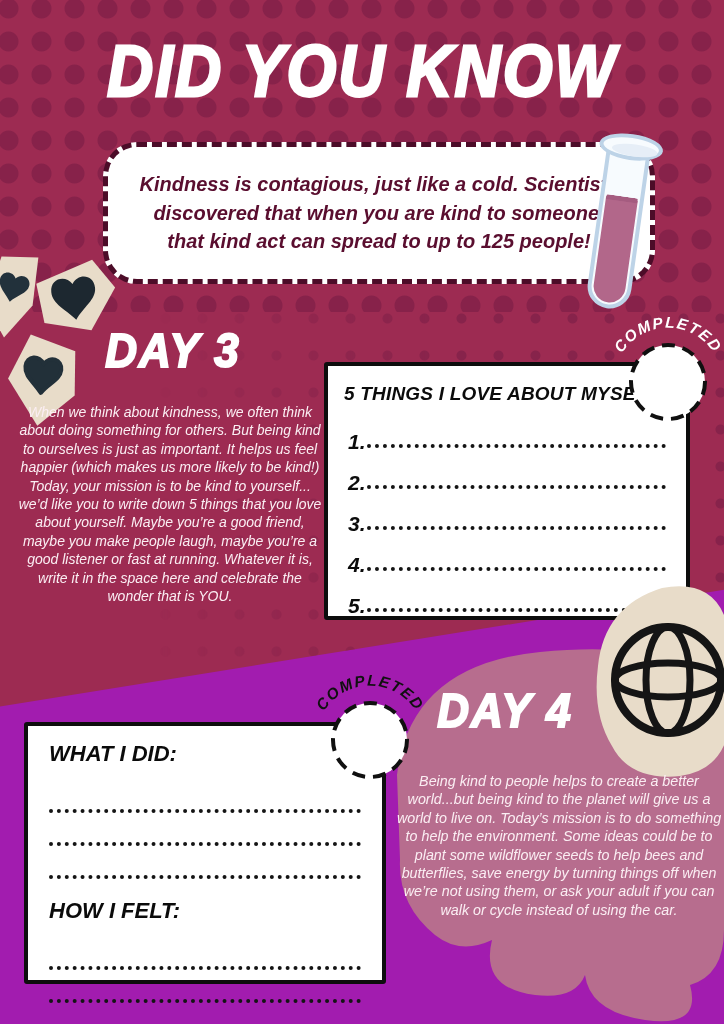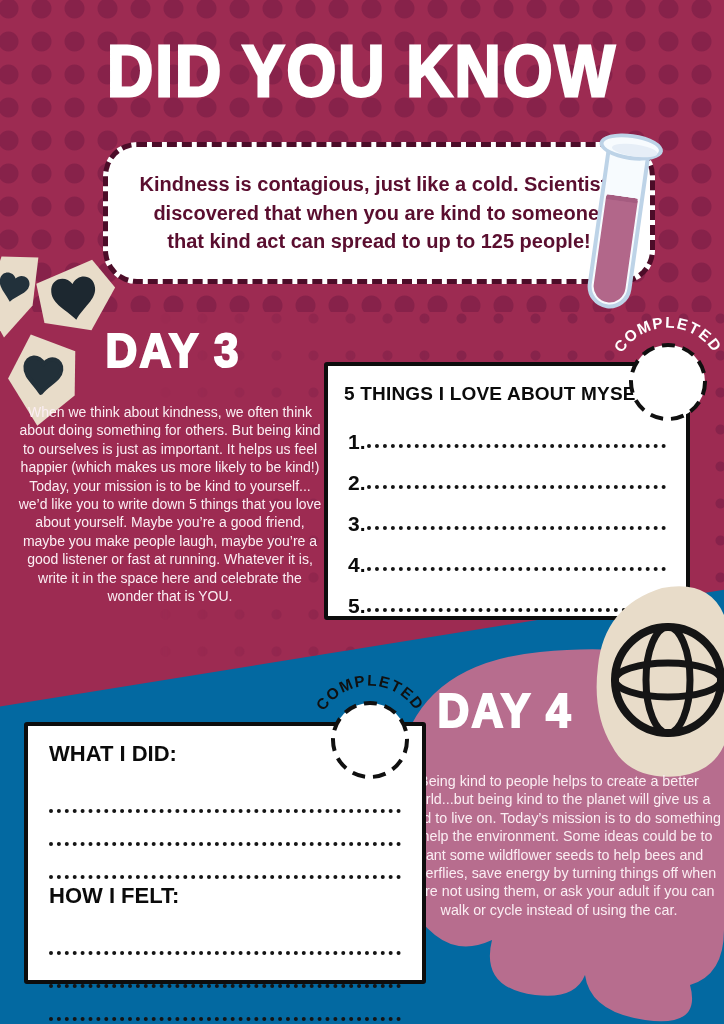--- a/index.html
+++ b/index.html
@@ -1,18 +1,18 @@
 <!DOCTYPE html>
 <html><head>
 <meta charset="utf-8">
 <style>
   html,body{margin:0;padding:0;background:#ffffff;}
   .page{
     position:relative;width:724px;height:1024px;overflow:hidden;
-    background:#0369a1;font-family:"Liberation Sans","DejaVu Sans",sans-serif;
+    background:#a21caf;font-family:"Liberation Sans","DejaVu Sans",sans-serif;font-style:italic;
   }
   
   .maroon-bg{
     position:absolute;inset:0;background:#9d2b52;
     clip-path:polygon(0 0,100% 0,100% 57.6%,0 69%);
   }
   .dots-large{
     position:absolute;left:0;top:0;width:100%;height:312px;
     background-image:radial-gradient(circle,#87224a 9.5px,transparent 10.5px);
     background-size:33px 33px;background-position:-8px -8px;
@@ -166,28 +166,28 @@
   <svg class="abs" style="left:592px;top:578px;" width="142" height="205" viewBox="0 0 142 205">
     <path d="M70 10 Q125 0 136 50 Q144 95 138 145 Q132 192 88 198 Q38 203 20 168 Q0 135 6 88 Q12 28 70 10 Z" fill="#e8dcc9"></path>
     <circle cx="76" cy="102" r="53" fill="none" stroke="#151515" stroke-width="8"></circle>
     <ellipse cx="76" cy="102" rx="22" ry="53" fill="none" stroke="#151515" stroke-width="7"></ellipse>
     <ellipse cx="76" cy="102" rx="53" ry="17" fill="none" stroke="#151515" stroke-width="7"></ellipse>
   </svg>
 
   <div class="bubble-heading" style="left:400px;top:686px;width:210px;">DAY 4</div>
   <div class="body-text" style="left:396px;top:772px;width:326px;font-size:14.3px;">Being kind to people helps to create a better world...but being kind to the planet will give us a world to live on. Today’s mission is to do something to help the environment. Some ideas could be to plant some wildflower seeds to help bees and butterflies, save energy by turning things off when we’re not using them, or ask your adult if you can walk or cycle instead of using the car.</div>
 
-  <div class="wbox" style="left:24px;top:722px;width:402px;height:262px;">
+  <div class="wbox" style="left:24px;top:722px;width:362px;height:262px;">
     <div class="wb-label">WHAT I DID:</div>
     <div class="wb-lines">
       <div class="wb-line"></div>
       <div class="wb-line"></div>
       <div class="wb-line"></div>
     </div>
-    <div class="wb-label" style="margin-top:4px;">HOW I FELT:</div>
+    <div class="wb-label" style="margin-top:19px;">HOW I FELT:</div>
     <div class="wb-lines">
       <div class="wb-line"></div>
       <div class="wb-line"></div>
       <div class="wb-line"></div>
     </div>
   </div>
 
   <svg class="stamp" style="left:304px;top:666px;" width="132" height="124" viewBox="0 0 132 124">
     <path id="arcB" d="M 15 56 A 54 54 0 0 1 117 56" fill="none"></path>
     <circle cx="66" cy="74" r="37" fill="#ffffff" stroke="#101010" stroke-width="4" stroke-dasharray="13 8"></circle>

